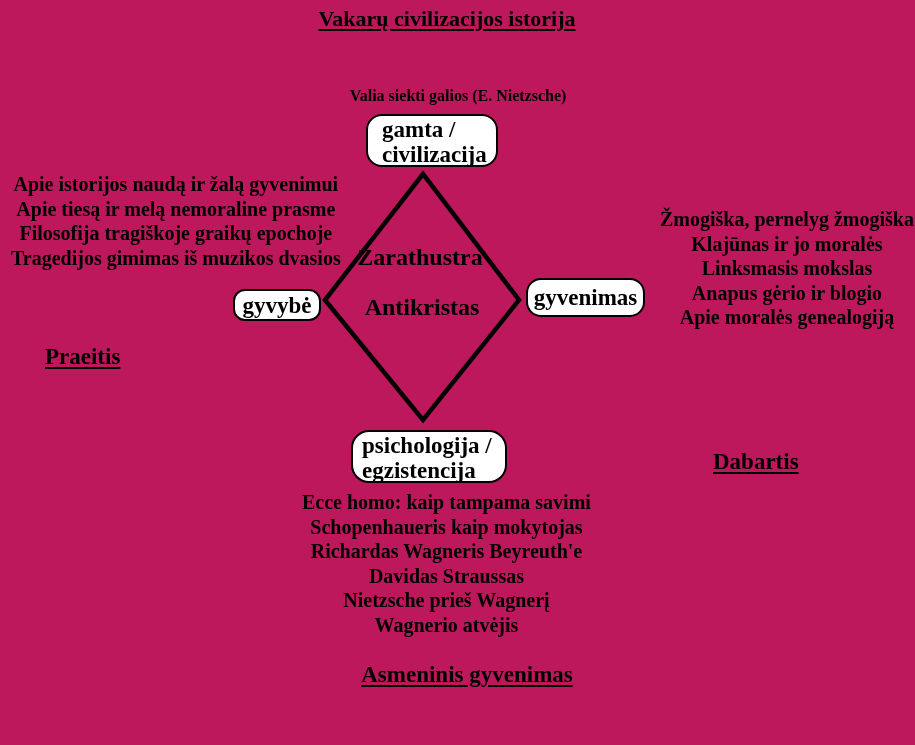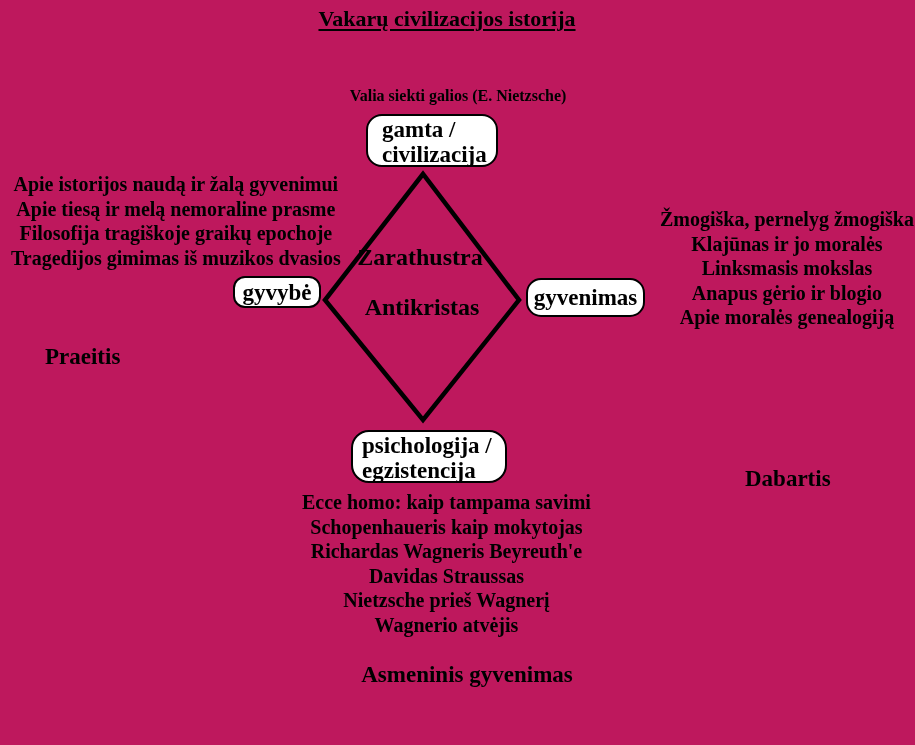--- a/index.html
+++ b/index.html
@@ -17,20 +17,21 @@
   .cx { transform: translateX(-50%); }
   .title {
     font-size: 22px;
     text-decoration: underline;
     text-decoration-thickness: 2px;
     text-underline-offset: 3px;
   }
   .subtitle { font-size: 16px; margin-top: 21px; }
   .section-label {
     font-size: 23px;
+    text-decoration: underline;
     text-decoration-thickness: 2px;
     text-underline-offset: 3px;
   }
   .node {
     position: absolute;
     border: 2px solid #000000;
     background: #ffffff;
     font-size: 23px;
     line-height: 25px;
     box-sizing: border-box;
@@ -55,21 +56,21 @@
   </svg>
 
   <div class="abs cx center-label" style="left:420px; top:244px;">Zarathustra</div>
   <div class="abs cx center-label" style="left:422px; top:294px;">Antikristas</div>
 
   <div class="node" style="left:366px; top:114px; width:132px; height:53px; border-radius:16px; padding:1px 0 0 14px;">
     <span class="nline">gamta /</span>
     <span class="nline">civilizacija</span>
   </div>
 
-  <div class="node centered" style="left:233px; top:276px; width:88px; height:32px; border-radius:12px;">
+  <div class="node centered" style="left:233px; top:289px; width:88px; height:32px; border-radius:12px;">
     <span>gyvybė</span>
   </div>
 
   <div class="node centered" style="left:526px; top:278px; width:119px; height:39px; border-radius:15px;">
     <span>gyvenimas</span>
   </div>
 
   <div class="node" style="left:351px; top:430px; width:156px; height:53px; border-radius:18px; padding:1px 0 0 9px;">
     <span class="nline">psichologija /</span>
     <span class="nline">egzistencija</span>
@@ -83,21 +84,21 @@
   </div>
   <div class="abs section-label" style="left:45px; top:344px;">Praeitis</div>
 
   <div class="list" style="left:660px; top:207px;">
     <div class="li">Žmogiška, pernelyg žmogiška</div>
     <div class="li">Klajūnas ir jo moralės</div>
     <div class="li">Linksmasis mokslas</div>
     <div class="li">Anapus gėrio ir blogio</div>
     <div class="li">Apie moralės genealogiją</div>
   </div>
-  <div class="abs section-label" style="left:713px; top:466px;margin-left:32px;">Dabartis</div>
+  <div class="abs section-label" style="left:713px; top:449px;">Dabartis</div>
 
   <div class="list" style="left:302px; top:490px;">
     <div class="li">Ecce homo: kaip tampama savimi</div>
     <div class="li">Schopenhaueris kaip mokytojas</div>
     <div class="li">Richardas Wagneris Beyreuth'e</div>
     <div class="li">Davidas Straussas</div>
     <div class="li">Nietzsche prieš Wagnerį</div>
     <div class="li">Wagnerio atvėjis</div>
   </div>
   <div class="abs cx section-label" style="left:446px; top:662px;margin-left:21px;">Asmeninis gyvenimas</div>

